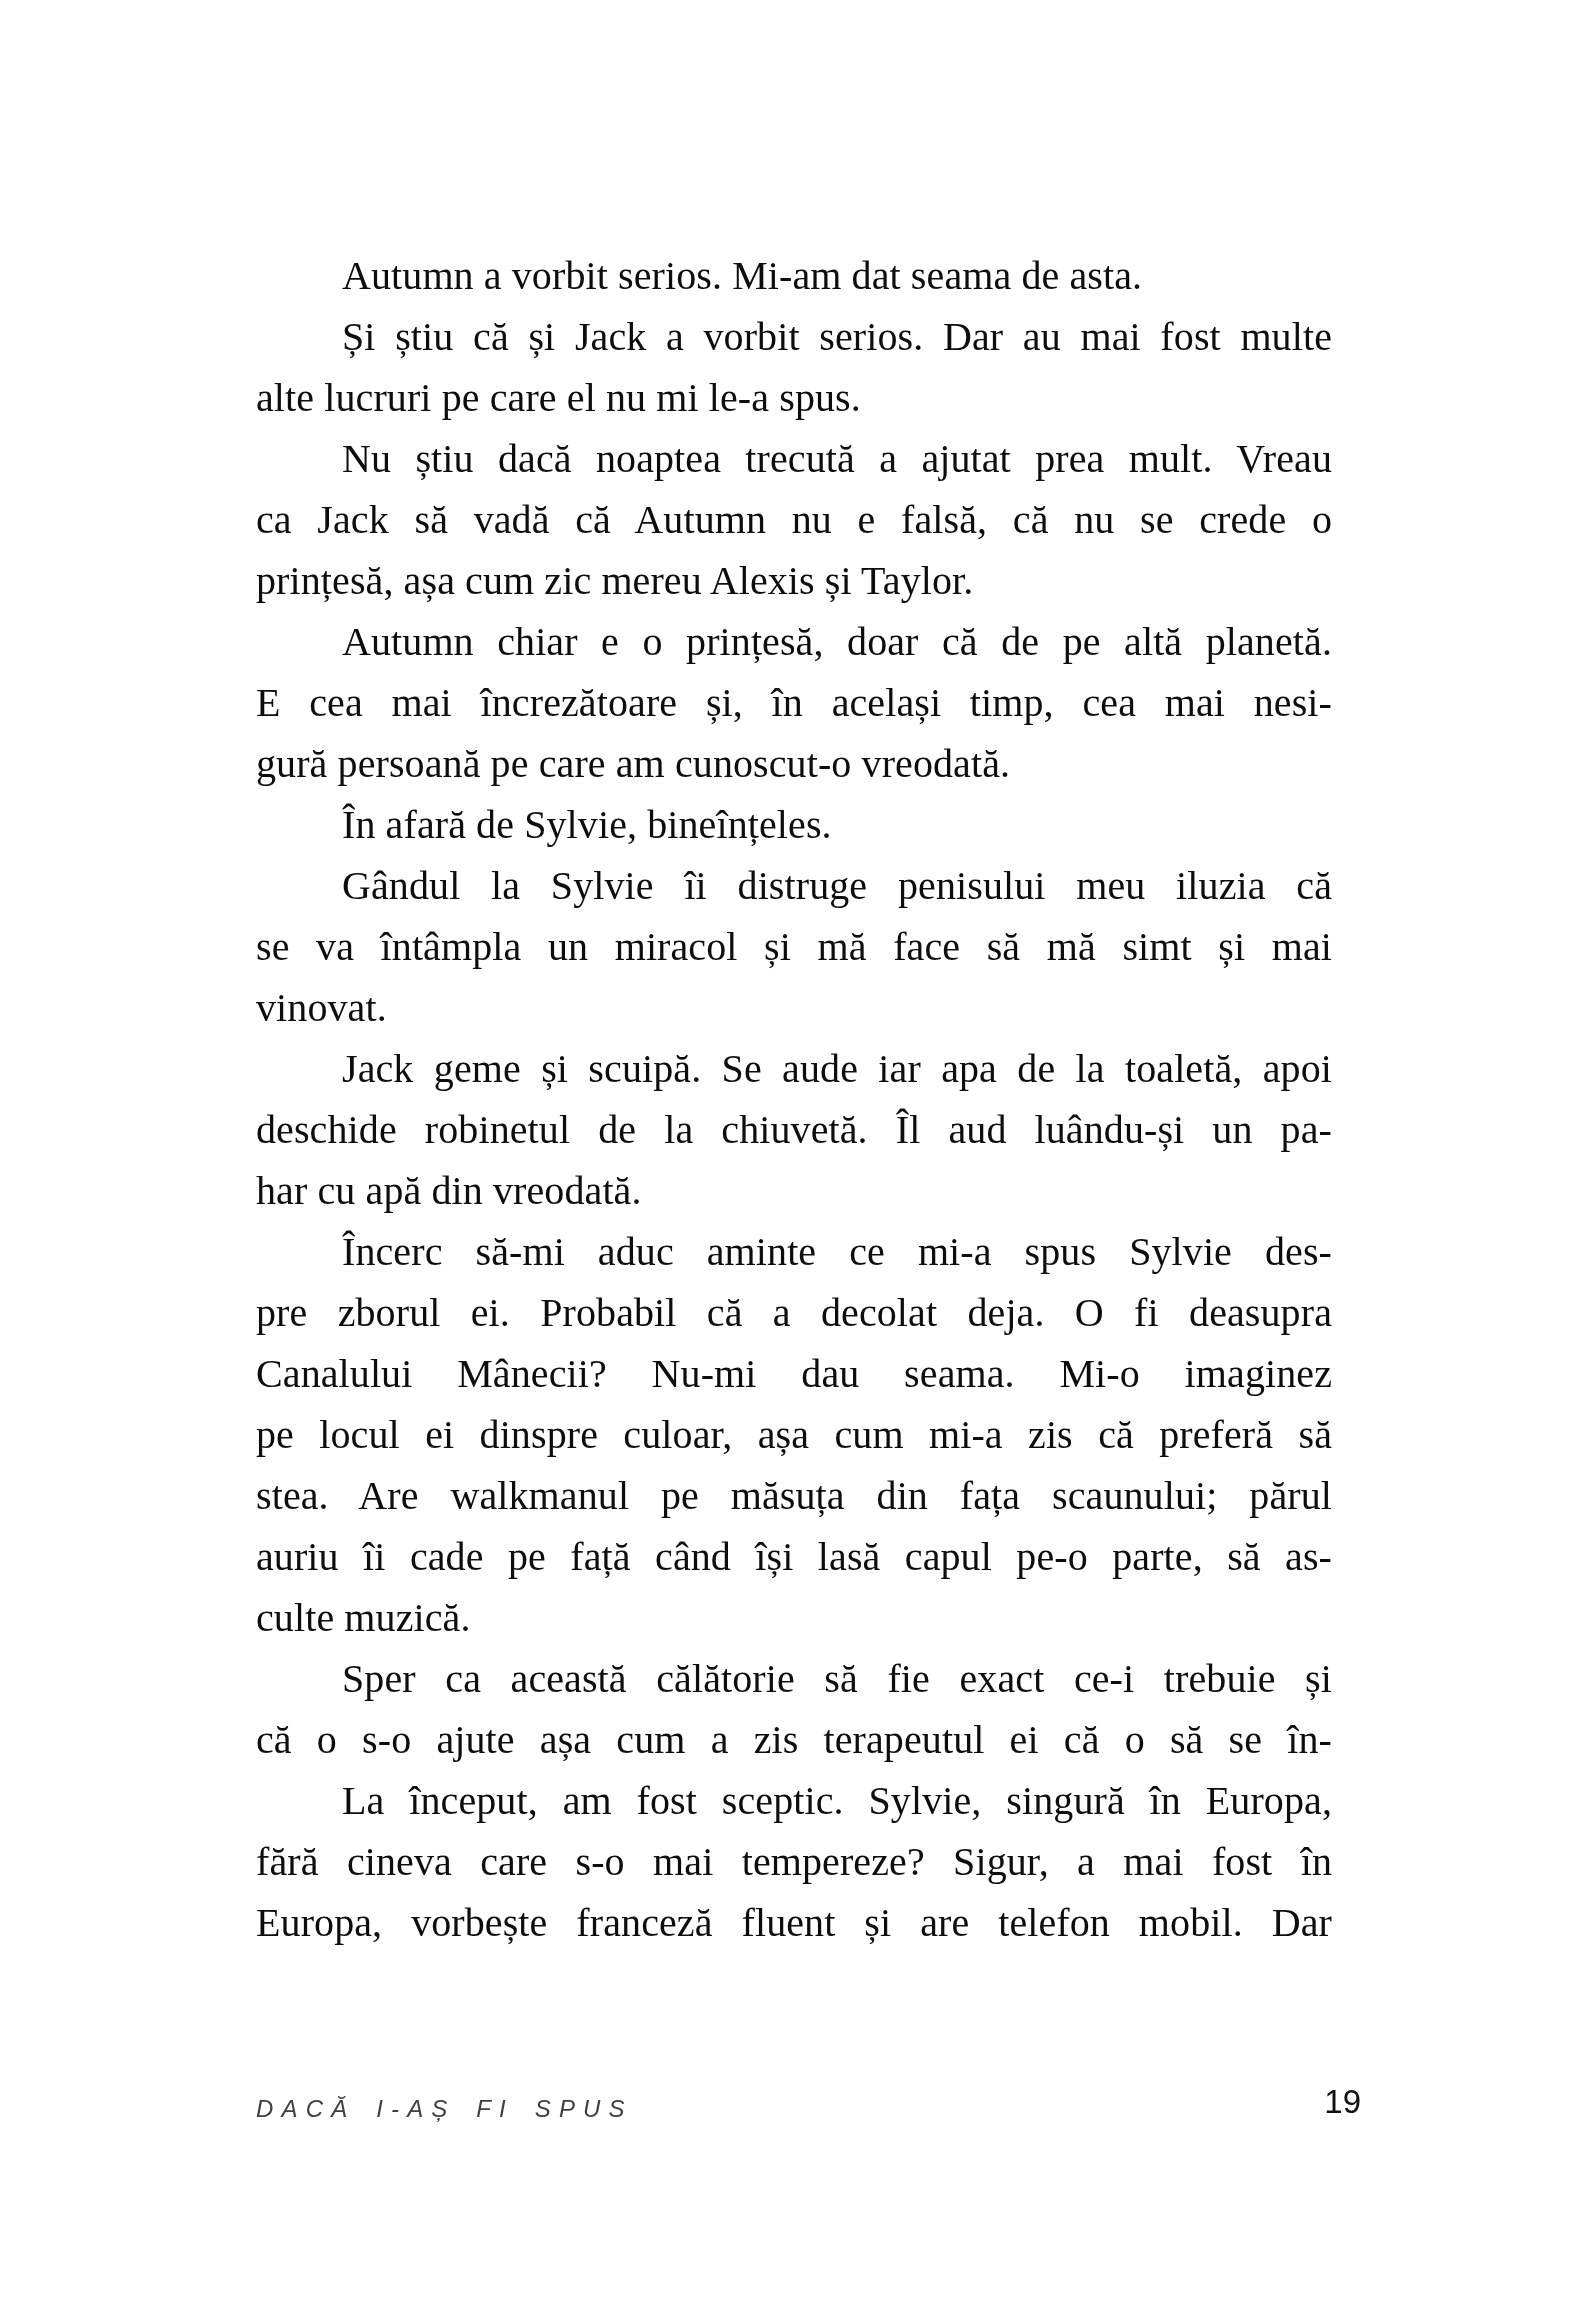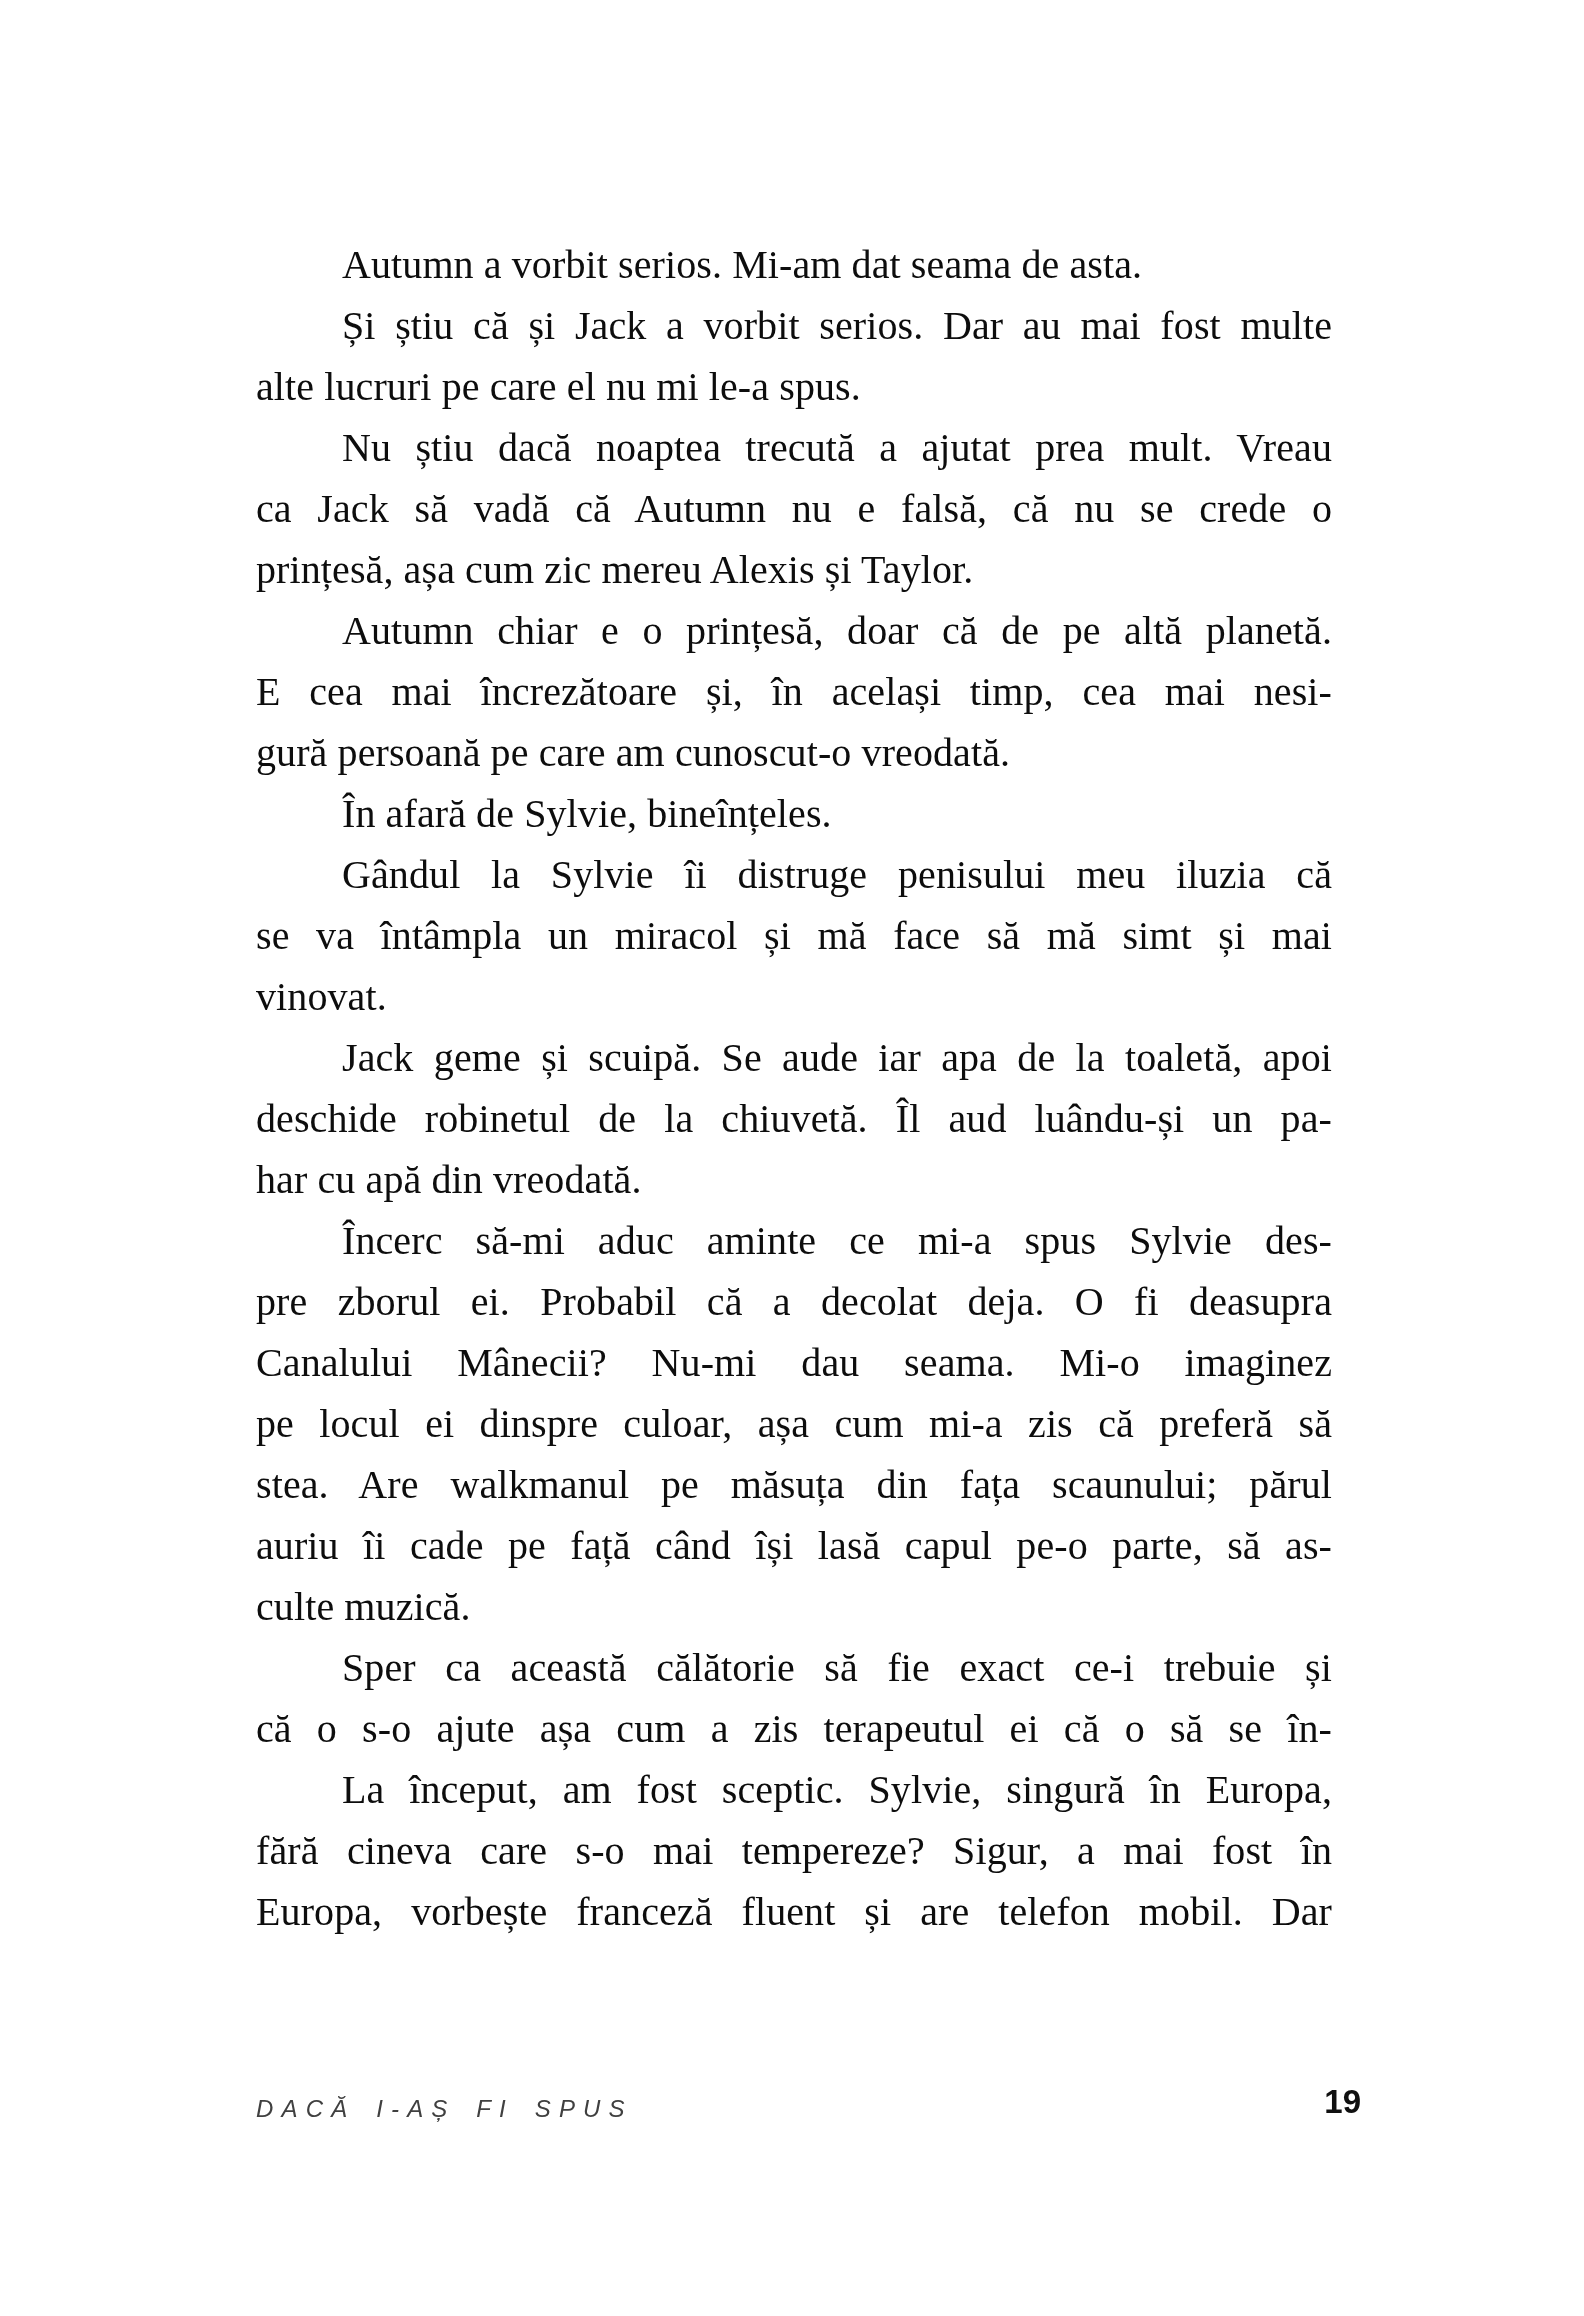--- a/index.html
+++ b/index.html
@@ -10,21 +10,21 @@
   .book-page {
     position:relative;
     width:1584px; height:2316px;
     margin:0 auto;
     background:#ffffff;
     color:#0d0d0d;
     overflow:hidden;
   }
   .body-text {
     position:absolute;
-    left:256px; top:234px;
+    left:256px; top:245px;
     width:1076px;
     font-size:40px;
     line-height:61px;
     letter-spacing:0.1px;
   }
   .ln {
     text-align:justify;
     text-align-last:justify;
     white-space:nowrap;      
   }
@@ -49,21 +49,21 @@
     font-weight:500;
     letter-spacing:0.34em;
     word-spacing:0.25em;
     color:#404040;
   }
   .page-number {
     position:absolute;
     right:0; top:0;
     font-family:"Liberation Sans", sans-serif;
     font-size:33px;
-    font-weight:700;
+    font-weight:400;
     color:#101010;
   }
 </style>
 </head>
 <body>
 
 <div class="book-page">
 
   <div class="body-text">
     <div class="ln ind last">Autumn a vorbit serios. Mi-am dat seama de asta.</div>

